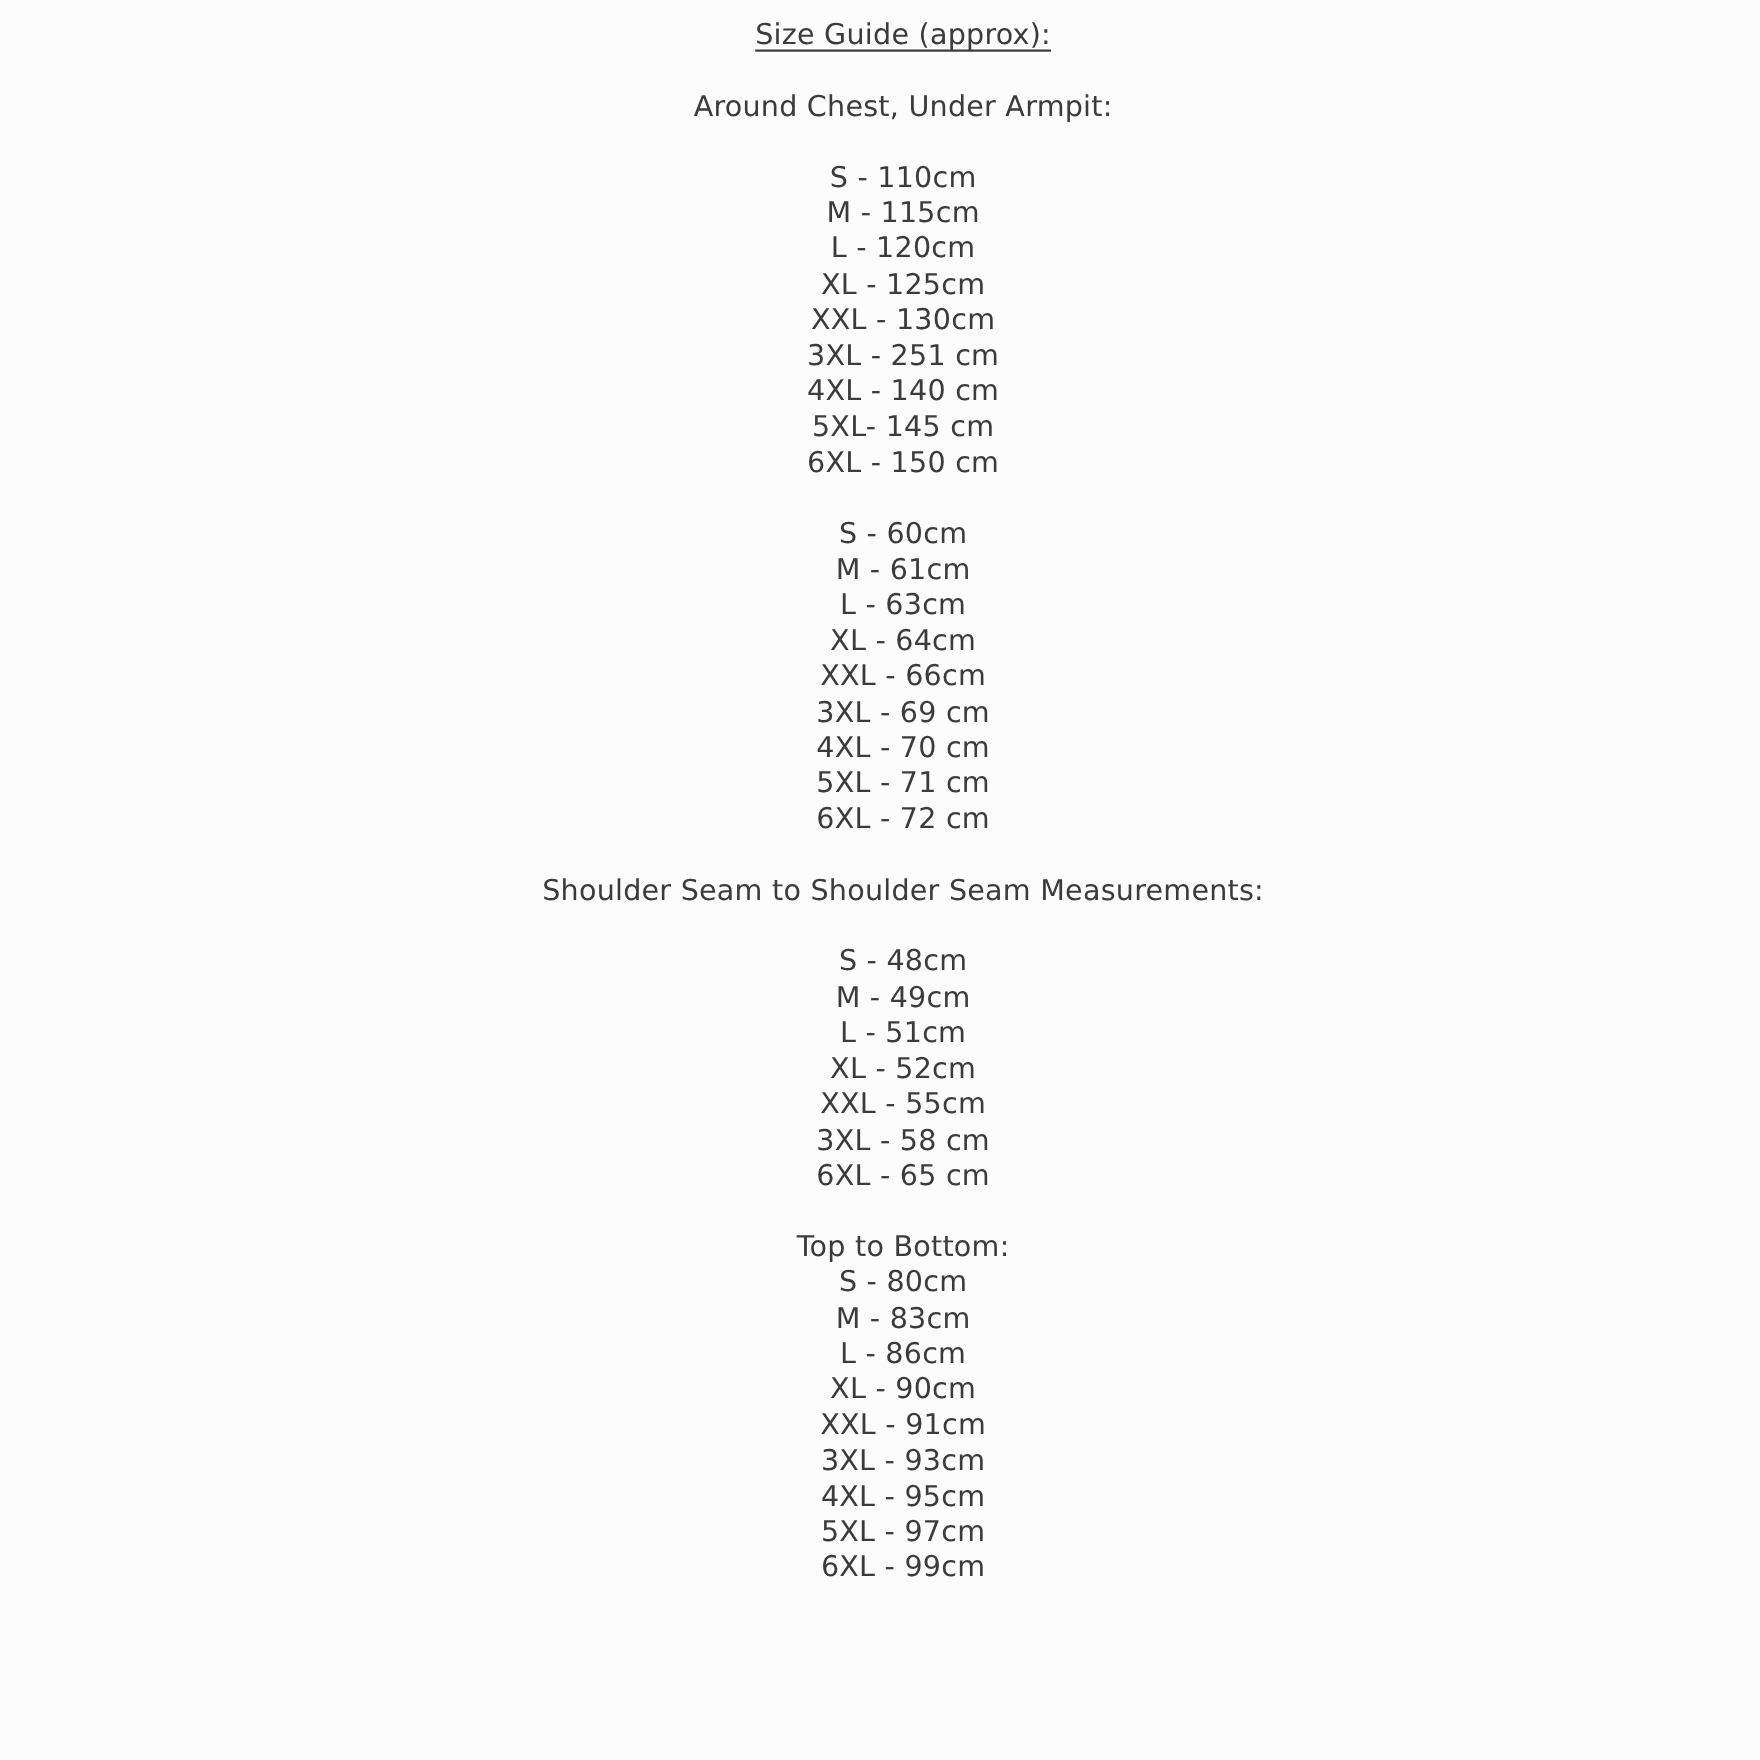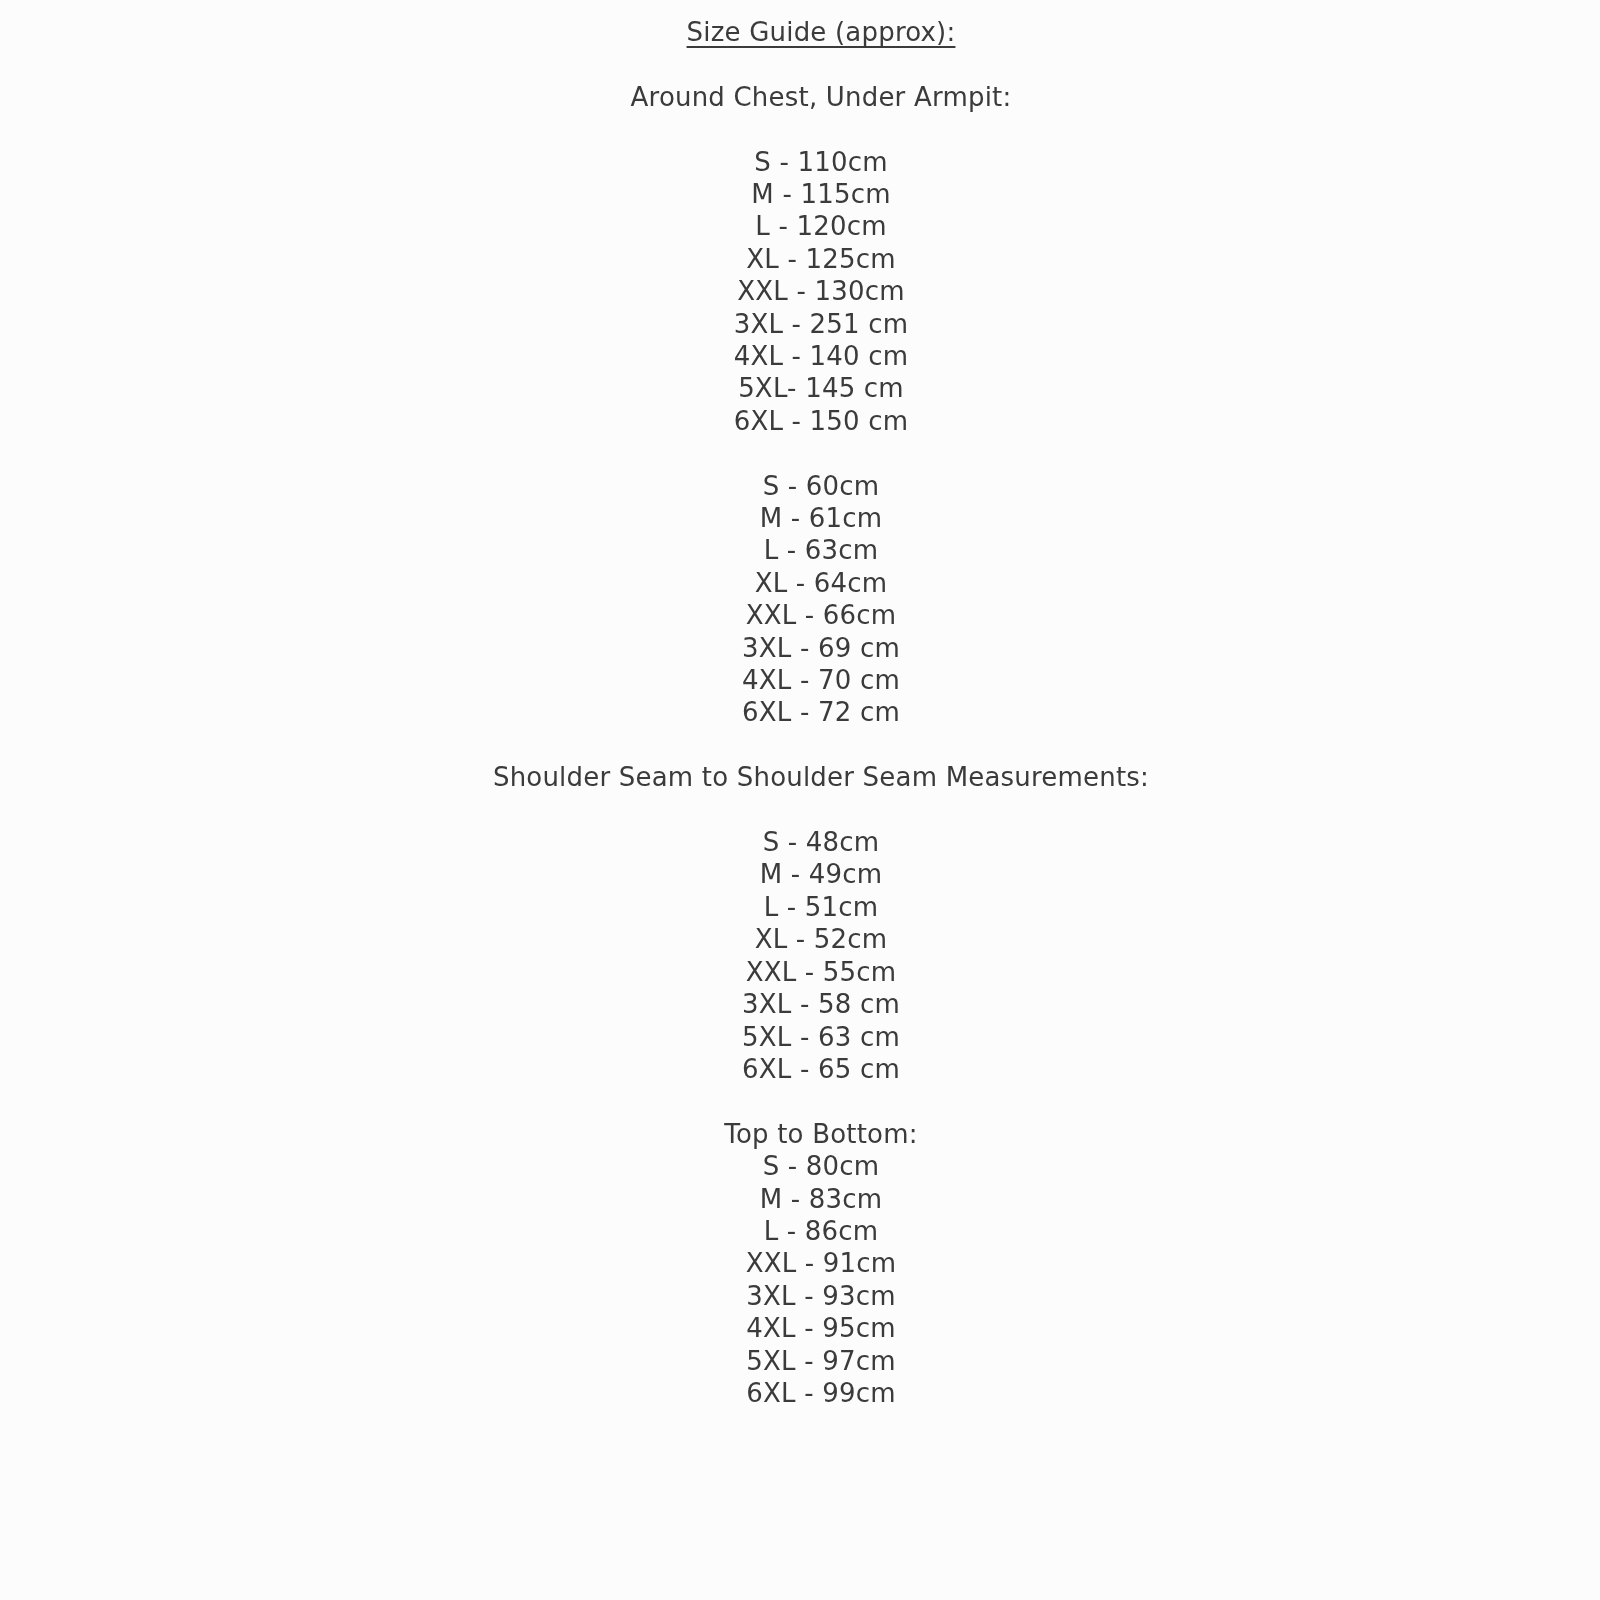--- a/index.html
+++ b/index.html
@@ -54,36 +54,37 @@
       <div class="line">5XL- 145 cm</div>
       <div class="line">6XL - 150 cm</div>
       <div class="spacer"></div>
       <div class="line">S - 60cm</div>
       <div class="line">M - 61cm</div>
       <div class="line">L - 63cm</div>
       <div class="line">XL - 64cm</div>
       <div class="line">XXL - 66cm</div>
       <div class="line">3XL - 69 cm</div>
       <div class="line">4XL - 70 cm</div>
+      <div class="line">5XL - 71 cm</div>
       <div class="line">6XL - 72 cm</div>
       <div class="spacer"></div>
       <div class="line section-heading">Shoulder Seam to Shoulder Seam Measurements:</div>
       <div class="spacer"></div>
       <div class="line">S - 48cm</div>
       <div class="line">M - 49cm</div>
       <div class="line">L - 51cm</div>
       <div class="line">XL - 52cm</div>
       <div class="line">XXL - 55cm</div>
       <div class="line">3XL - 58 cm</div>
-      <div class="line">5XL - 63 cm</div>
       <div class="line">6XL - 65 cm</div>
       <div class="spacer"></div>
       <div class="line section-heading">Top to Bottom:</div>
       <div class="line">S - 80cm</div>
       <div class="line">M - 83cm</div>
       <div class="line">L - 86cm</div>
+      <div class="line">XL - 90cm</div>
       <div class="line">XXL - 91cm</div>
       <div class="line">3XL - 93cm</div>
       <div class="line">4XL - 95cm</div>
       <div class="line">5XL - 97cm</div>
       <div class="line">6XL - 99cm</div>
     </div>
 </div>
 
 </body></html>

